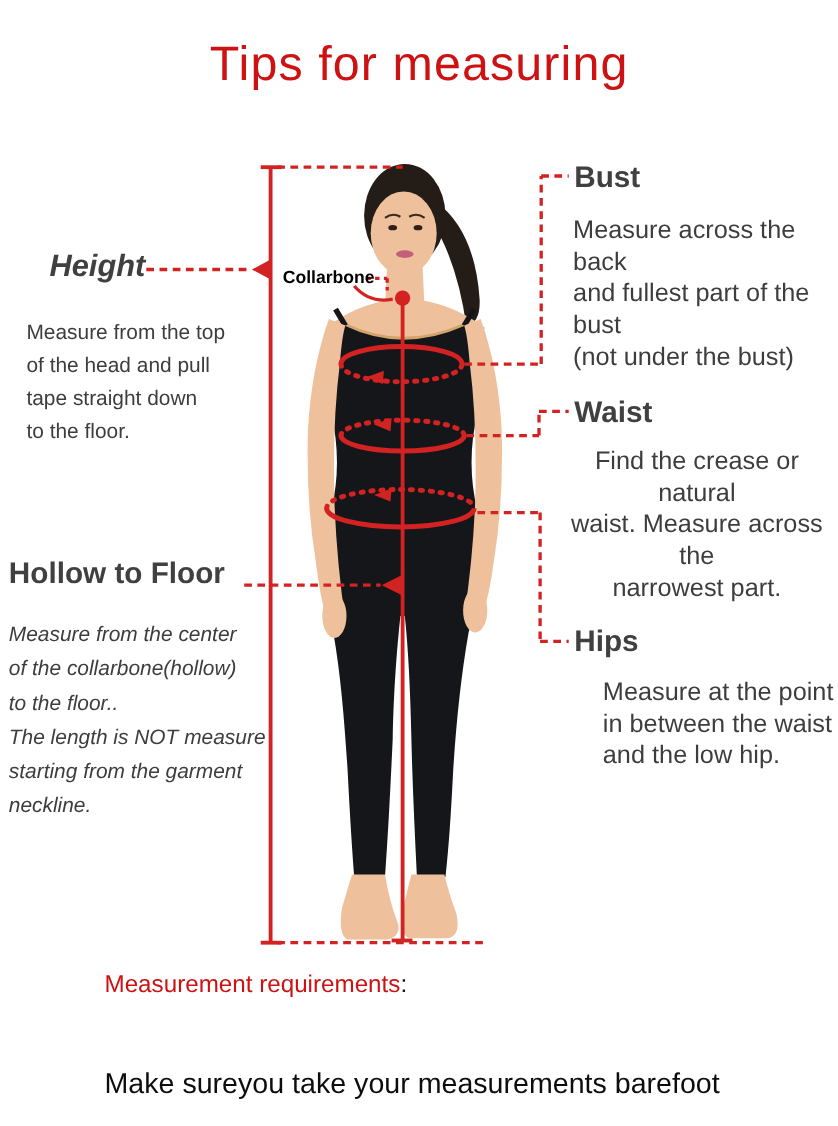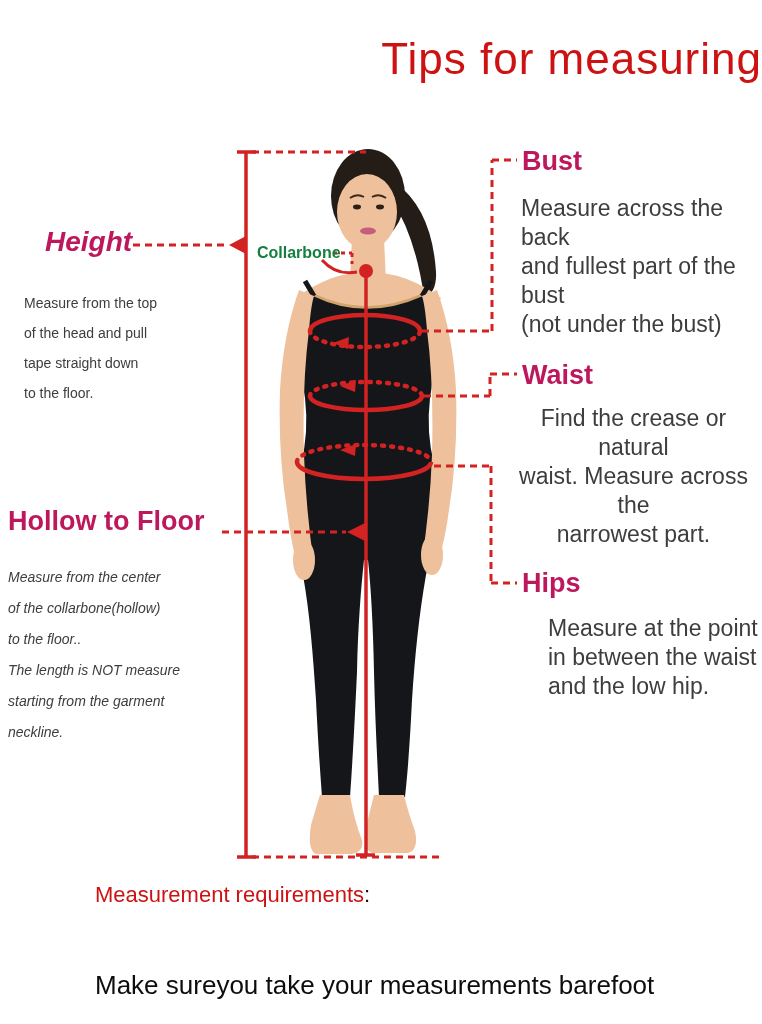--- a/index.html
+++ b/index.html
@@ -2,32 +2,32 @@
 <html><head>
 <meta charset="utf-8">
 <style>
   html,body{margin:0;padding:0;}
   body{
     width:762px;height:1024px;position:relative;background:#ffffff;
     font-family:"Liberation Sans",sans-serif;overflow:hidden;
   }
   .abs{position:absolute;}
   .page-title{
-    left:0;top:34px;width:762px;text-align:right;
+    left:0;top:34px;width:762px;text-align:center;
     font-size:44px;color:#cc1212;letter-spacing:1px;
   }
   .section-title{
-    color:#be185d;font-weight:bold;font-size:27px;white-space:nowrap;
+    color:#404040;font-weight:bold;font-size:27px;white-space:nowrap;
   }
   .desc{
-    color:#3d3d3d;white-space:pre-line;font-size:14px;line-height:30px;
+    color:#3d3d3d;white-space:pre-line;font-size:19px;line-height:30px;
   }
   .desc.small{font-size:23px;line-height:29px;}
   .collarbone-label{
-    color:#15803d;font-weight:bold;font-size:16px;white-space:nowrap;
+    color:#000000;font-weight:bold;font-size:16px;white-space:nowrap;
   }
   .req-title{left:95px;top:882px;font-size:22px;white-space:nowrap;}
   .req-title .red{color:#cc1212;}
   .req-title .black{color:#111111;}
   .req-lines{left:95px;top:930px;font-size:26px;line-height:37px;color:#0d0d0d;white-space:pre-line;}
   svg{display:block;}
 </style>
 </head>
 <body>
 

